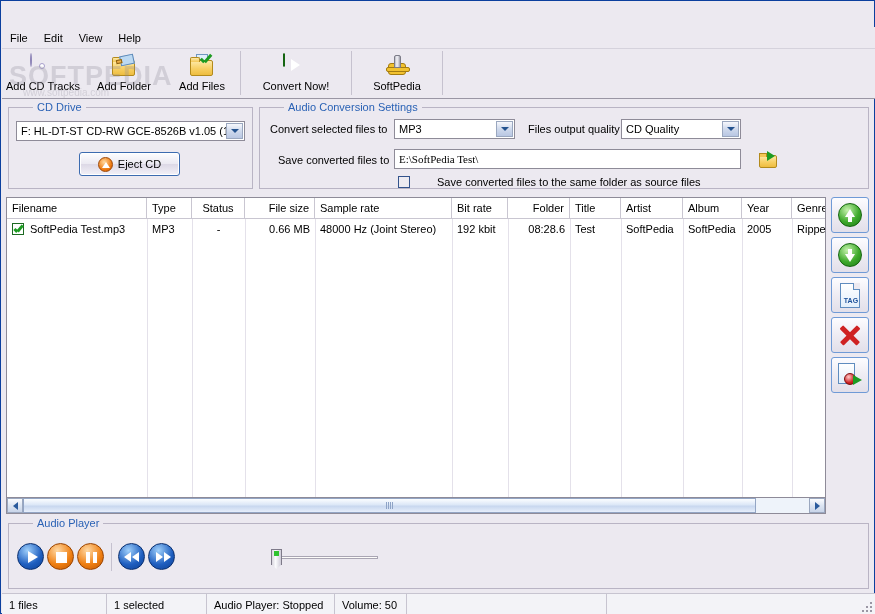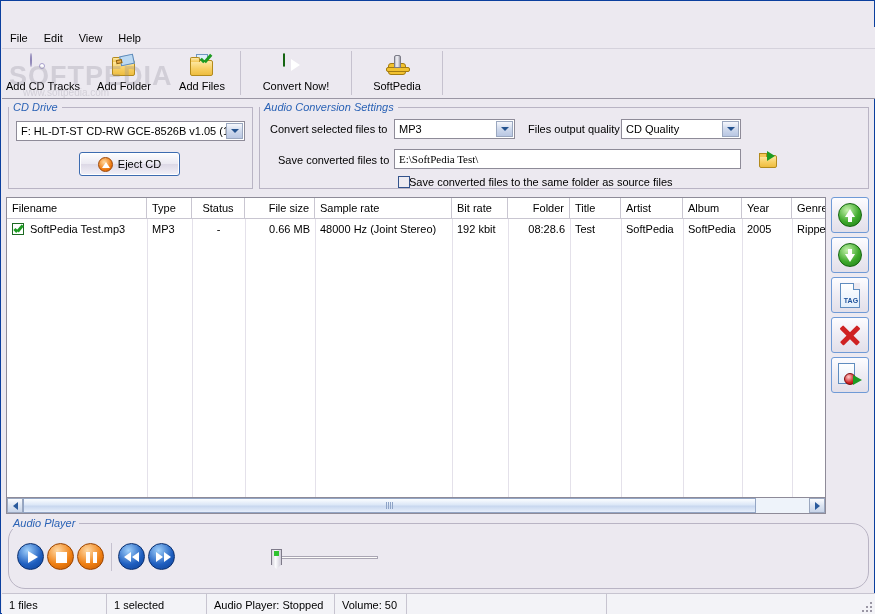--- a/index.html
+++ b/index.html
@@ -100,21 +100,21 @@
     border:1px solid #156512;box-sizing:border-box;position:relative;}
   .ico-play:after{content:"";position:absolute;left:7px;top:5px;border-left:9px solid #fff;border-top:6px solid transparent;border-bottom:6px solid transparent;}
   
   .ico-gear{position:relative;width:26px;height:25px;}
   .gear-body{position:absolute;left:4px;top:9px;width:18px;height:12px;background:#f2c230;border:1px solid #a37b10;border-radius:3px;box-sizing:border-box;}
   .gear-body:before{content:"";position:absolute;left:-3px;top:3px;width:24px;height:5px;background:#f2c230;border:1px solid #a37b10;box-sizing:border-box;border-radius:2px;}
   .gear-bolt{position:absolute;left:10px;top:1px;width:7px;height:13px;
     background:linear-gradient(to right,#b9b9c2,#f3f3f8 40%,#cfcfd8 70%,#9b9ba6);border:1px solid #7c7c88;box-sizing:border-box;border-radius:2px 2px 0 0;}
   
   .groupbox{position:absolute;box-sizing:border-box;border:1px solid #b9b4c4;}
-  .gb-title{position:absolute;top:-7px;left:0;background:#ece9f0;padding:0 4px;color:#2a62b5;font-size:11px;white-space:nowrap;font-style:italic;}
+  .gb-title{position:absolute;top:-7px;left:24px;background:#ece9f0;padding:0 4px;color:#2a62b5;font-size:11px;white-space:nowrap;}
   #gb-cd{left:7px;top:106px;width:245px;height:82px;}
   #gb-acs{left:258px;top:106px;width:610px;height:82px;}
   
   .combo{position:absolute;box-sizing:border-box;background:#fff;border:1px solid #8e8b98;height:20px;
     display:flex;align-items:center;font-size:11px;color:#000;padding-left:4px;cursor:pointer;}
   .combo .arrowbox{position:absolute;right:1px;top:1px;width:17px;height:16px;
     background:linear-gradient(to bottom,#f6f8fd,#cfd9ec 50%,#b9c7e3);border:1px solid #9aa7bf;box-sizing:border-box;
     display:flex;align-items:center;justify-content:center;}
   .arrowbox .cv{width:0;height:0;border-left:4px solid transparent;border-right:4px solid transparent;border-top:4px solid #24538f;}
   .txtinput{position:absolute;box-sizing:border-box;background:#fff;border:1px solid #8e8b98;height:20px;
@@ -187,21 +187,21 @@
     border:1px solid #9aa7bf;display:flex;align-items:center;justify-content:center;cursor:pointer;}
   .sbbtn .lf{width:0;height:0;border-top:4px solid transparent;border-bottom:4px solid transparent;border-right:5px solid #2a5a9c;}
   .sbbtn .rt{width:0;height:0;border-top:4px solid transparent;border-bottom:4px solid transparent;border-left:5px solid #2a5a9c;}
   #hthumb{height:15px;box-sizing:border-box;margin-left:0px;
     background:linear-gradient(to bottom,#fbfdff,#dce7f7 45%,#c8d7ef 55%,#e6eefb);
     border:1px solid #93a5c4;display:flex;align-items:center;justify-content:center;cursor:pointer;}
   #hthumb .grip{width:7px;height:7px;
     background:repeating-linear-gradient(to right,#8ea3c6 0 1px,transparent 1px 2px);}
   #htrack{flex:1 1 auto;height:15px;background:#eef3fa;}
   
-  #gb-player{left:7px;top:522px;width:861px;height:66px;border-radius:17px;}
+  #gb-player{left:7px;top:522px;width:861px;height:66px;}
   .pbtn{position:absolute;width:27px;height:27px;border-radius:50%;cursor:pointer;box-sizing:border-box;}
   .pbtn.blue{background:radial-gradient(circle at 38% 26%,#9fd0fb,#1f5fc0 58%,#0d3f93);border:1px solid #0a2f6f;}
   .pbtn.orange{background:radial-gradient(circle at 38% 26%,#ffd9a4,#ef7f12 58%,#bd5400);border:1px solid #9a4300;}
   .pbtn .tri{position:absolute;left:10px;top:7px;border-left:10px solid #fff;border-top:6.5px solid transparent;border-bottom:6.5px solid transparent;}
   .pbtn .sq{position:absolute;left:8px;top:8px;width:11px;height:11px;background:#fff;}
   .pbtn .pz1,.pbtn .pz2{position:absolute;top:8px;width:4px;height:11px;background:#fff;}
   .pbtn .pz1{left:8px;} .pbtn .pz2{left:15px;}
   .pbtn .rw1,.pbtn .rw2{position:absolute;top:8px;border-right:7px solid #fff;border-top:5.5px solid transparent;border-bottom:5.5px solid transparent;}
   .pbtn .rw1{left:5px;} .pbtn .rw2{left:13px;}
   .pbtn .ff1,.pbtn .ff2{position:absolute;top:8px;border-left:7px solid #fff;border-top:5.5px solid transparent;border-bottom:5.5px solid transparent;}
@@ -308,21 +308,21 @@
   </div>
   <span class="fieldlabel" style="left:277px;top:153px;">Save converted files to</span>
   <div class="txtinput" style="left:393px;top:148px;width:347px;font-family:Liberation Serif, serif;">
     <span>E:\SoftPedia Test\</span>
   </div>
   <div id="browse-folder">
     <span class="fd"></span>
       <span class="ar"></span>
   </div>
   <div class="cbox" style="left:397px;top:175px;"></div>
-  <span class="fieldlabel" style="left:408px;top:175px;">Save converted files to the same folder as source files</span>
+  <span class="fieldlabel" style="left:436px;top:175px;">Save converted files to the same folder as source files</span>
 
   <div id="listpanel">
     <div id="listhead">
         <div class="hcell" style="width: 140px;">Filename</div>
         <div class="hcell" style="width: 45px;">Type</div>
         <div class="hcell" style="justify-content: center; width: 53px;">Status</div>
         <div class="hcell right" style="width: 70px;">File size</div>
         <div class="hcell" style="width: 137px;">Sample rate</div>
         <div class="hcell" style="width: 56px;">Bit rate</div>
         <div class="hcell right" style="width: 62px;">Folder</div>

